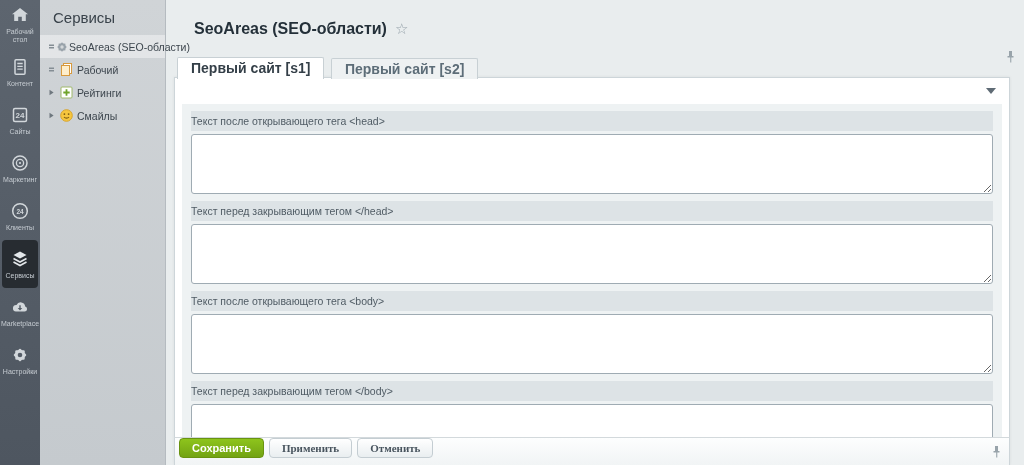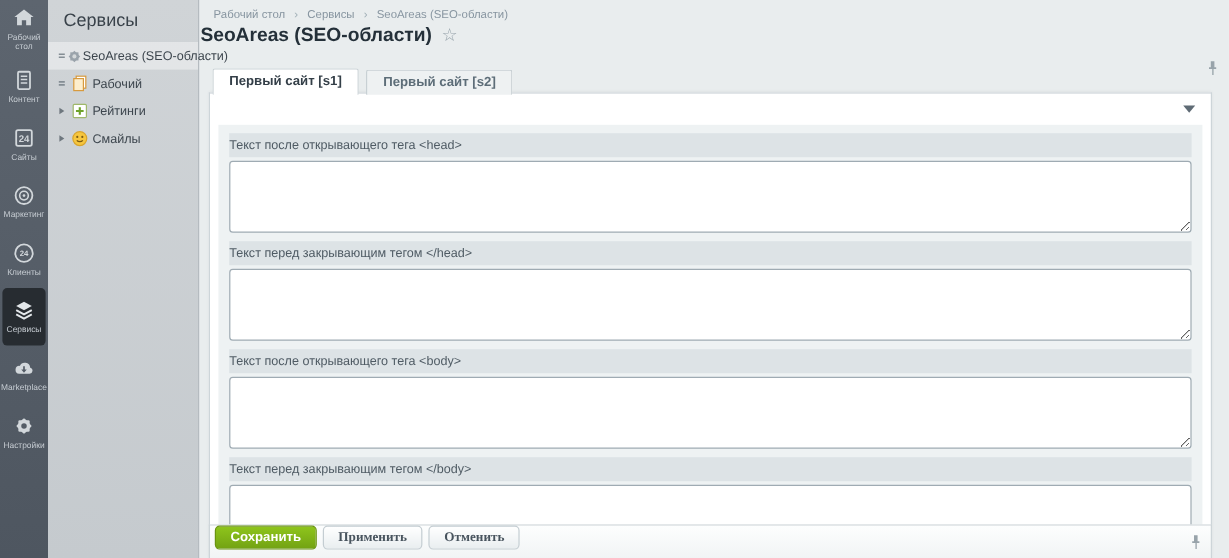--- a/index.html
+++ b/index.html
@@ -22,25 +22,25 @@
   .menu-item{height:23px;display:flex;align-items:center;font-size:10.5px;
              color:#3d464e;padding-left:8px;cursor:pointer;white-space:nowrap;}
   .menu-item.active{background:rgba(255,255,255,.42);}
   .bullet{width:11px;display:inline-flex;align-items:center;}
   .mi-ico{width:18px;display:inline-flex;align-items:center;}
   
   .main{position:absolute;left:166px;top:0;right:0;bottom:0;}
   .breadcrumb{position:absolute;left:12px;top:7px;font-size:9.5px;color:#8795a0;}
   .crumb{cursor:pointer;}
   .sep{margin:0 5px;color:#a2b0b8;}
-  .page-title{position:absolute;left:1px;top:20px;font-size:16px;font-weight:bold;color:#243039;}
+  .page-title{position:absolute;left:28px;top:20px;font-size:16px;font-weight:bold;color:#243039;}
   .star{font-weight:normal;color:#98a4ac;font-size:15px;margin-left:8px;cursor:pointer;}
   .pin-top{position:absolute;right:9px;top:50px;cursor:pointer;}
   .tabs{position:absolute;left:11px;top:57px;z-index:3;}
-  .tab{display:inline-block;padding:0 13px;height:20px;line-height:21px;font-size:11px;
+  .tab{display:inline-block;padding:0 13px;height:20px;line-height:21px;font-size:14px;
        font-weight:bold;border:1px solid #c8d0d4;border-bottom:none;
        border-radius:2px 2px 0 0;margin-right:2px;cursor:pointer;vertical-align:bottom;}
   .tab.active{background:#fff;color:#343f48;height:21px;}
   .tab.inactive{background:#eef1f2;color:#5d6d78;}
   
   .panel{position:absolute;left:8px;right:14px;top:77px;bottom:0;background:#fff;
          border:1px solid #cdd5d9;border-bottom:none;box-shadow:0 0 3px rgba(0,0,0,.07);}
   .panel-chevron{position:absolute;right:13px;top:10px;width:0;height:0;cursor:pointer;
          border:5px solid transparent;border-top:6px solid #5f6b75;}
   .form-area{position:absolute;left:7px;right:7px;top:26px;bottom:28px;
@@ -209,27 +209,20 @@
           <circle cx="9.6" cy="6.1" r="0.9" fill="#7a5a12"></circle>
           <path d="M5 9a3.4 3.4 0 0 0 5 0" stroke="#7a5a12" stroke-width="1.1" fill="none"></path>
         </svg>
     </span>
     <span>Смайлы</span>
   </div>
 </div>
 
 <div class="main">
 
-  <div class="breadcrumb">
-    <span class="crumb">Рабочий стол</span>
-    <span class="sep">›</span>
-    <span class="crumb">Сервисы</span>
-    <span class="sep">›</span>
-    <span class="crumb">SeoAreas (SEO-области)</span>
-  </div>
 
   <div class="page-title">
     <span>SeoAreas (SEO-области)</span><span class="star">☆</span>
   </div>
 
   <span class="pin-top">
     <svg width="9" height="14" viewBox="0 0 9 14">
         <path d="M3 1h3v5H3zM1.5 6h6v1.5h-6zM4.2 7.5h1.1v5H4.2z" fill="#98a3aa"></path>
       </svg>
   </span>

